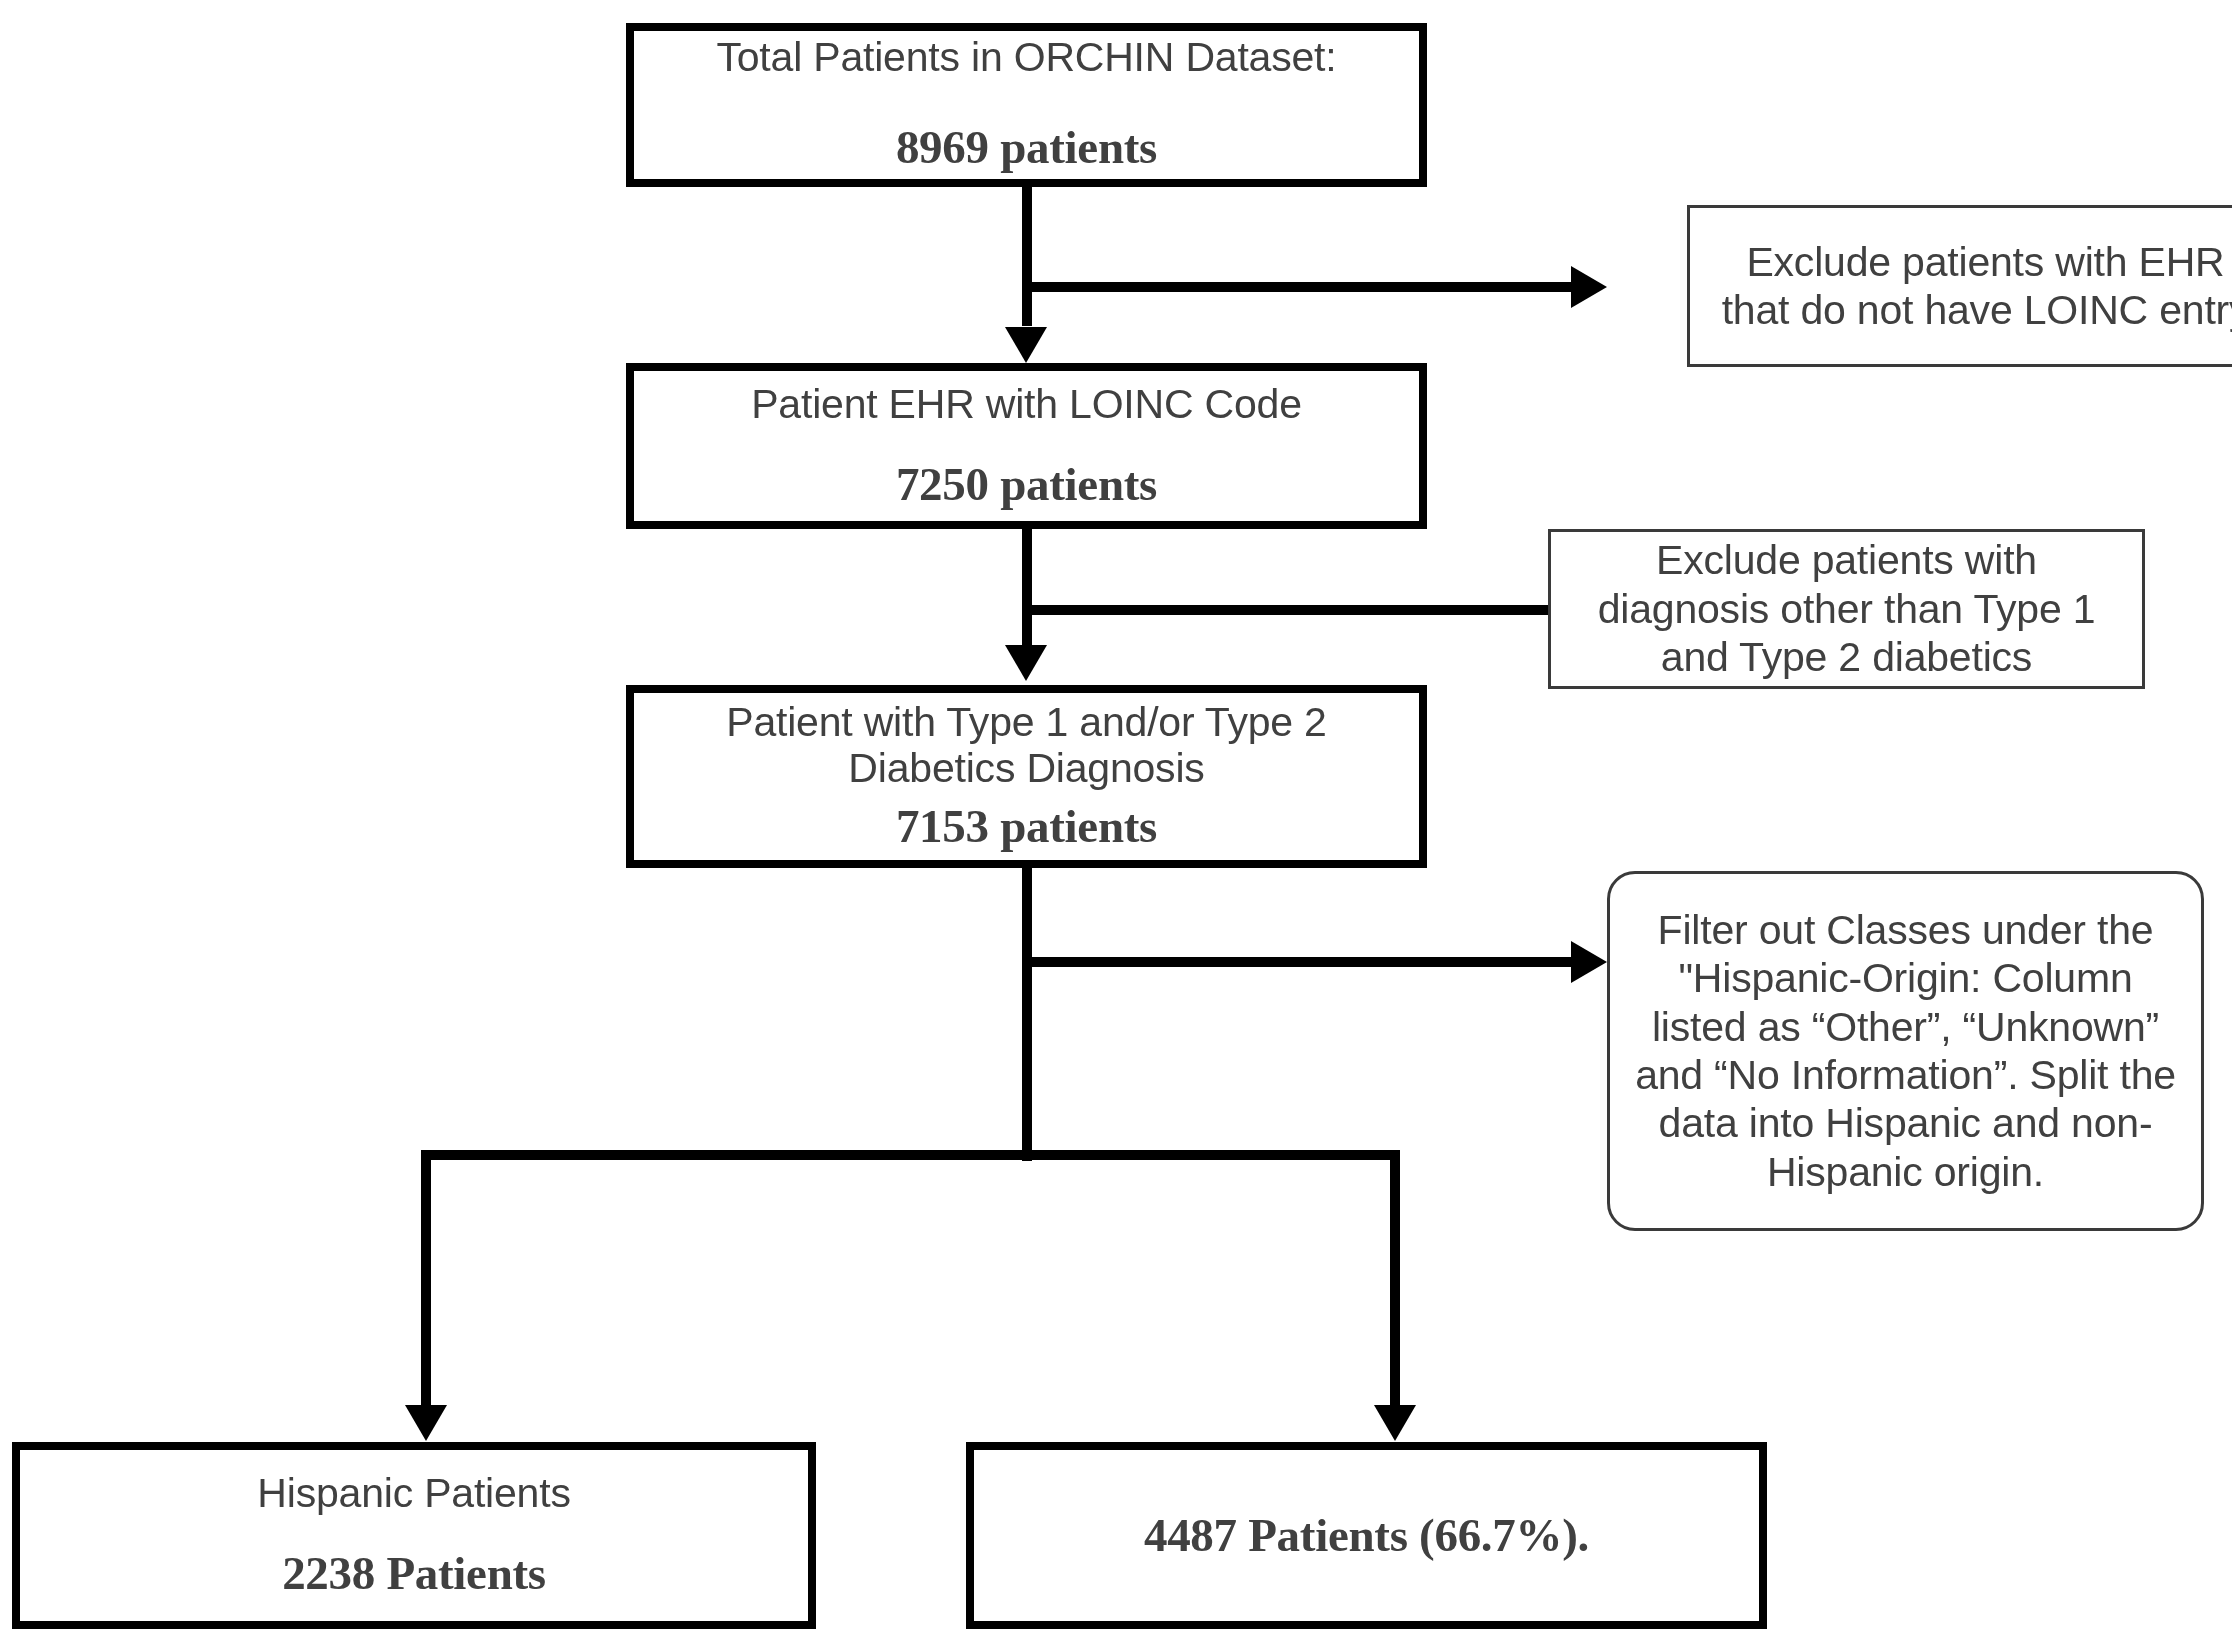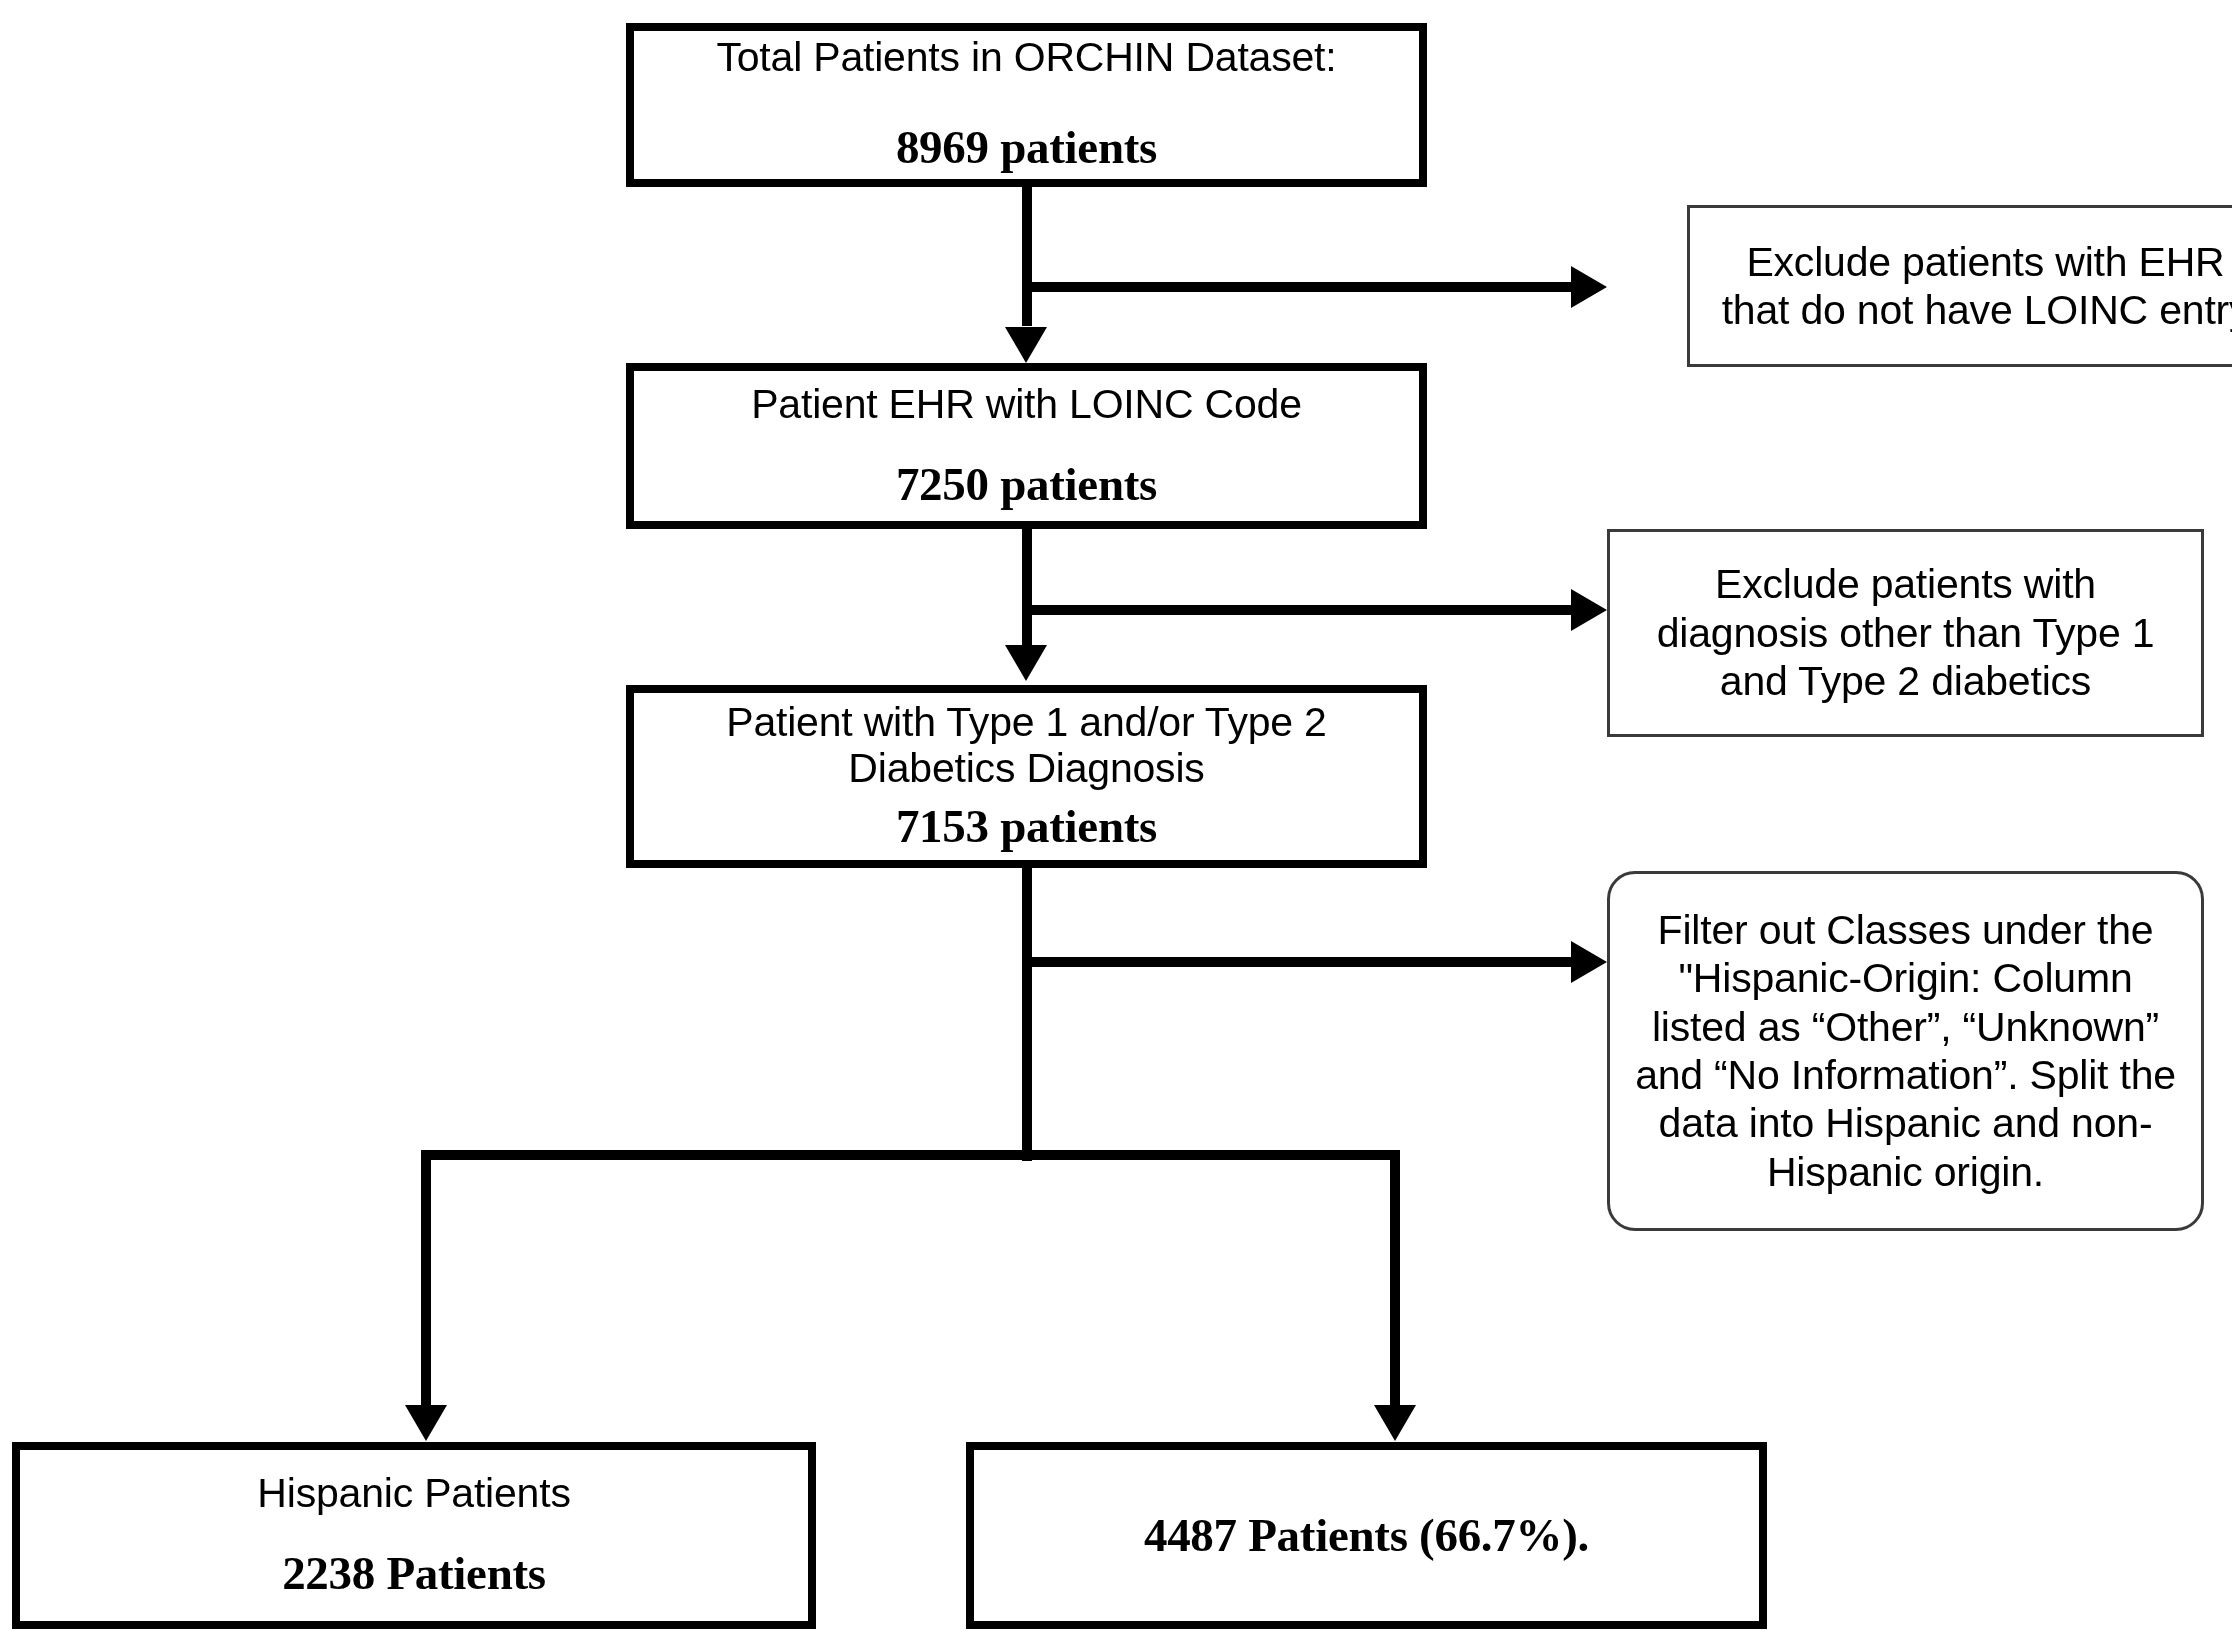--- a/index.html
+++ b/index.html
@@ -7,21 +7,21 @@
     padding: 0;
     background: #ffffff;
   }
   #canvas {
     position: relative;
     width: 2232px;
     height: 1650px;
     background: #ffffff;
     overflow: hidden;
     font-family: "Liberation Sans", sans-serif;
-    color: #000000;
+    color: #404040;
   }
 
   
   .node-box {
     position: absolute;
     box-sizing: border-box;
     background: #ffffff;
     border: 8px solid #000000;
     display: flex;
     flex-direction: column;
@@ -127,21 +127,21 @@
     <div class="gap-md"></div>
     <div class="line-count">7250 patients</div>
   </div>
 
   <div class="v-line" style="left:1022px; top:528px; height:117px;"></div>
   <div class="arrow-down" style="left:1005px; top:645px;"></div>
 
   <div class="h-line" style="left:1022px; top:605px; width:558px;"></div>
   <div class="arrow-right" style="left:1571px; top:589px;"></div>
 
-  <div class="side-box" style="left:1607px; top:529px; width:597px; height:208px;">
+  <div class="side-box" style="left:1548px; top:529px; width:597px; height:160px;">
     <div class="side-text">Exclude patients with
 diagnosis other than Type 1
 and Type 2 diabetics</div>
   </div>
 
   <div class="node-box" style="left:626px; top:685px; width:801px; height:183px;">
     <div class="line-plain">Patient with Type 1 and/or Type 2
 Diabetics Diagnosis</div>
     <div class="gap-sm"></div>
     <div class="line-count">7153 patients</div>

